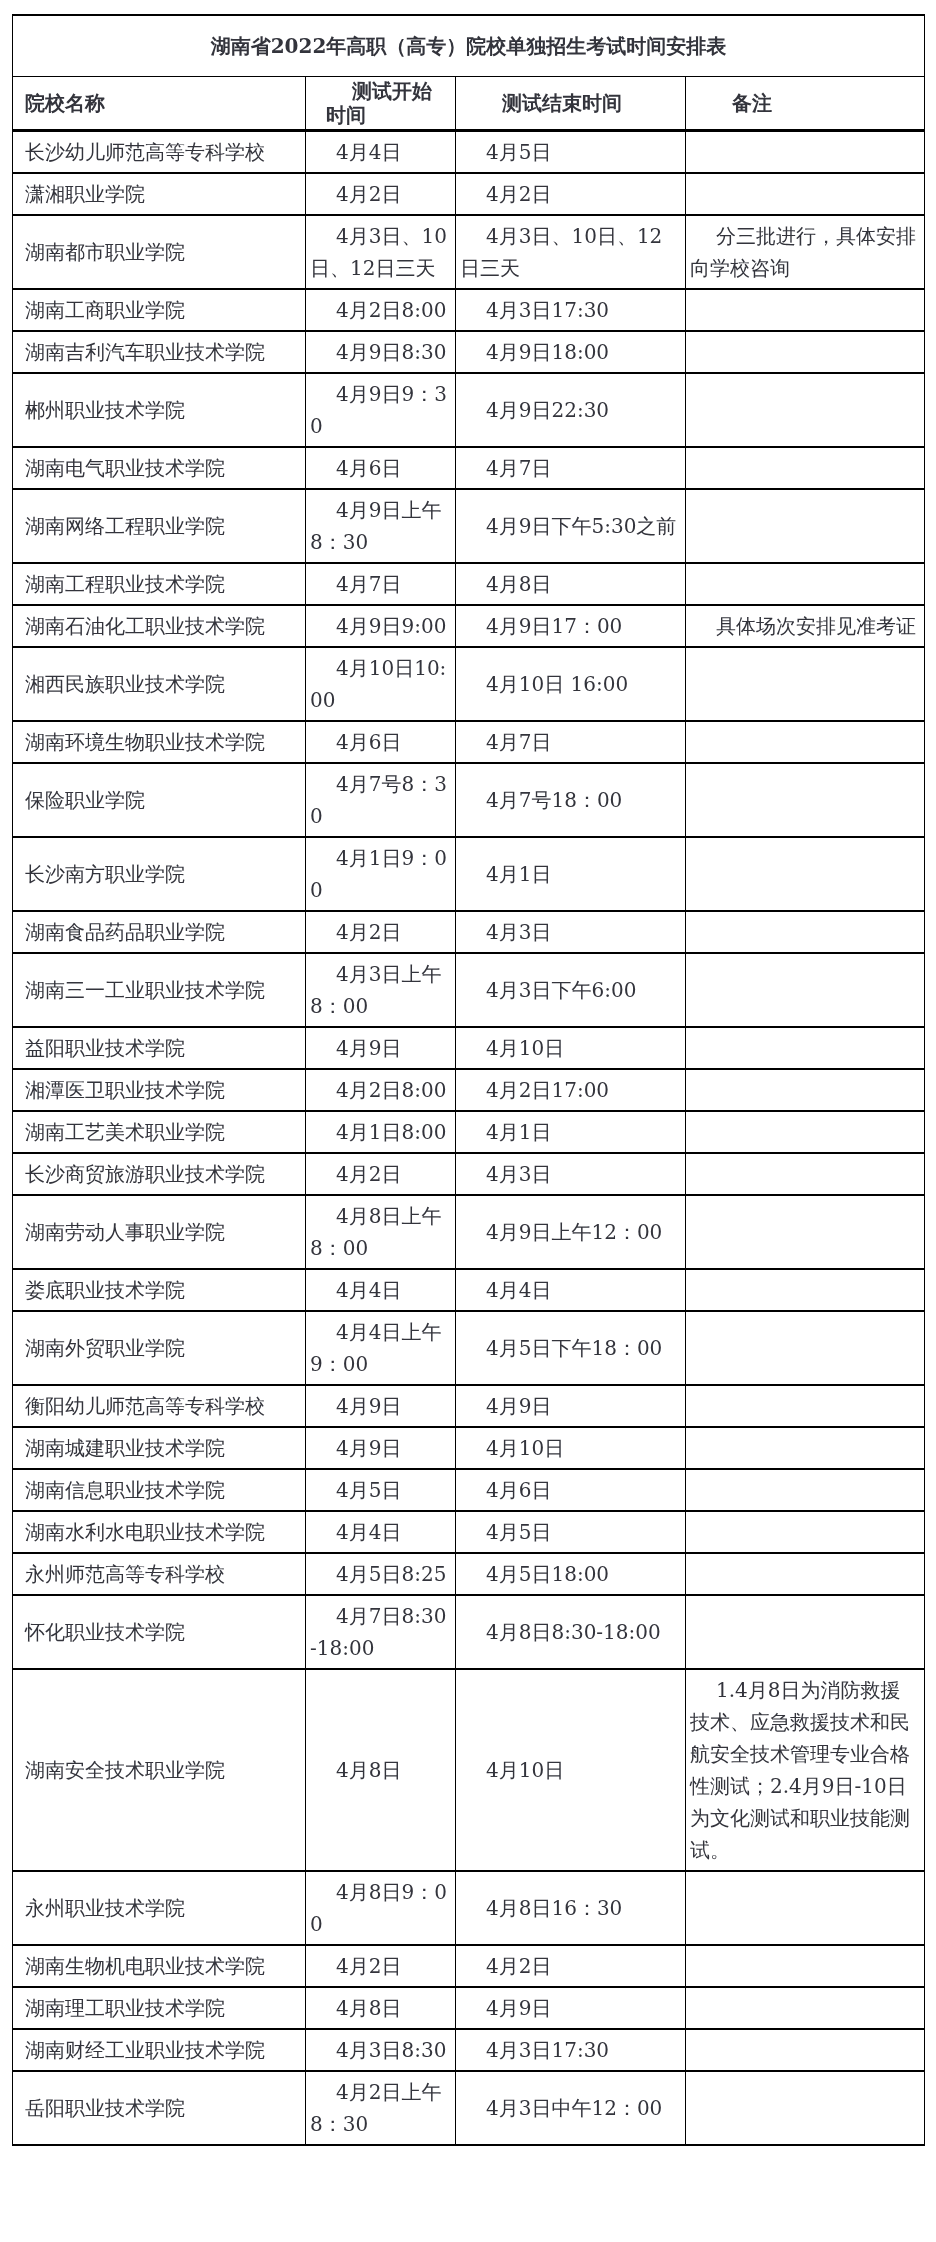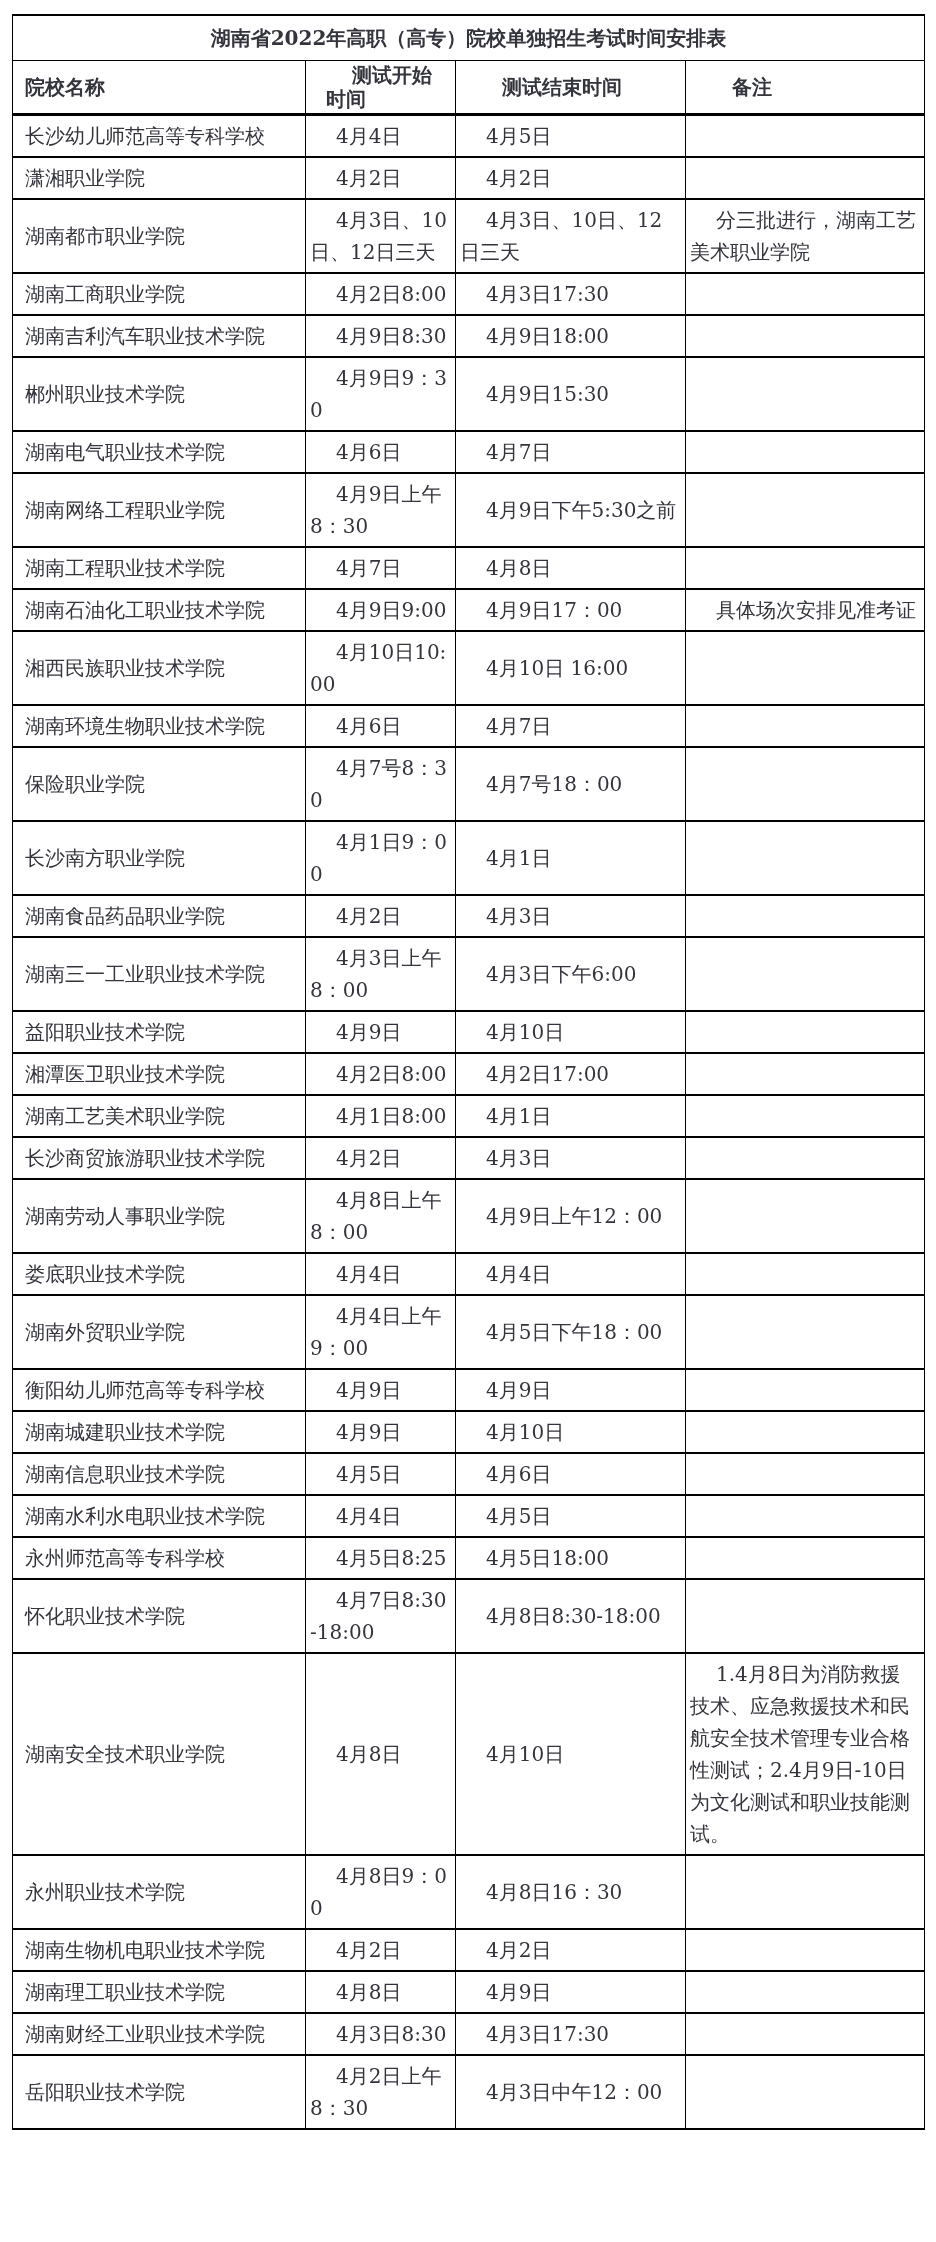--- a/index.html
+++ b/index.html
@@ -32,21 +32,21 @@
     border-bottom: 2px solid #000;
     vertical-align: middle;
     font-weight: normal;
     text-align: left;
     word-break: break-all;
     line-height: 1.6;
   }
   tr.title-row td {
     text-align: center;
     font-weight: bold;
-    padding: 8px 6px;
+    padding: 16px 6px;
     line-height: 1.4;
     border-bottom: 1px solid #000;
   }
   tr.header-row th {
     font-weight: bold;
     padding: 2px 20px;
     line-height: 1.2;
     border-top: 1px solid #000;
     border-bottom: 3px solid #000;
   }
@@ -98,41 +98,41 @@
     <td class="name-cell">潇湘职业学院</td>
     <td class="start-cell">4月2日</td>
     <td class="end-cell">4月2日</td>
     <td class="note-cell"></td>
   </tr>
 
   <tr>
     <td class="name-cell">湖南都市职业学院</td>
     <td class="start-cell">4月3日、10日、12日三天</td>
     <td class="end-cell">4月3日、10日、12日三天</td>
-    <td class="note-cell">分三批进行，湖南工艺美术职业学院</td>
+    <td class="note-cell">分三批进行，具体安排向学校咨询</td>
   </tr>
 
   <tr>
     <td class="name-cell">湖南工商职业学院</td>
     <td class="start-cell">4月2日8:00</td>
     <td class="end-cell">4月3日17:30</td>
     <td class="note-cell"></td>
   </tr>
 
   <tr>
     <td class="name-cell">湖南吉利汽车职业技术学院</td>
     <td class="start-cell">4月9日8:30</td>
     <td class="end-cell">4月9日18:00</td>
     <td class="note-cell"></td>
   </tr>
 
   <tr>
     <td class="name-cell">郴州职业技术学院</td>
     <td class="start-cell">4月9日9：30</td>
-    <td class="end-cell">4月9日15:30</td>
+    <td class="end-cell">4月9日22:30</td>
     <td class="note-cell"></td>
   </tr>
 
   <tr>
     <td class="name-cell">湖南电气职业技术学院</td>
     <td class="start-cell">4月6日</td>
     <td class="end-cell">4月7日</td>
     <td class="note-cell"></td>
   </tr>
 

